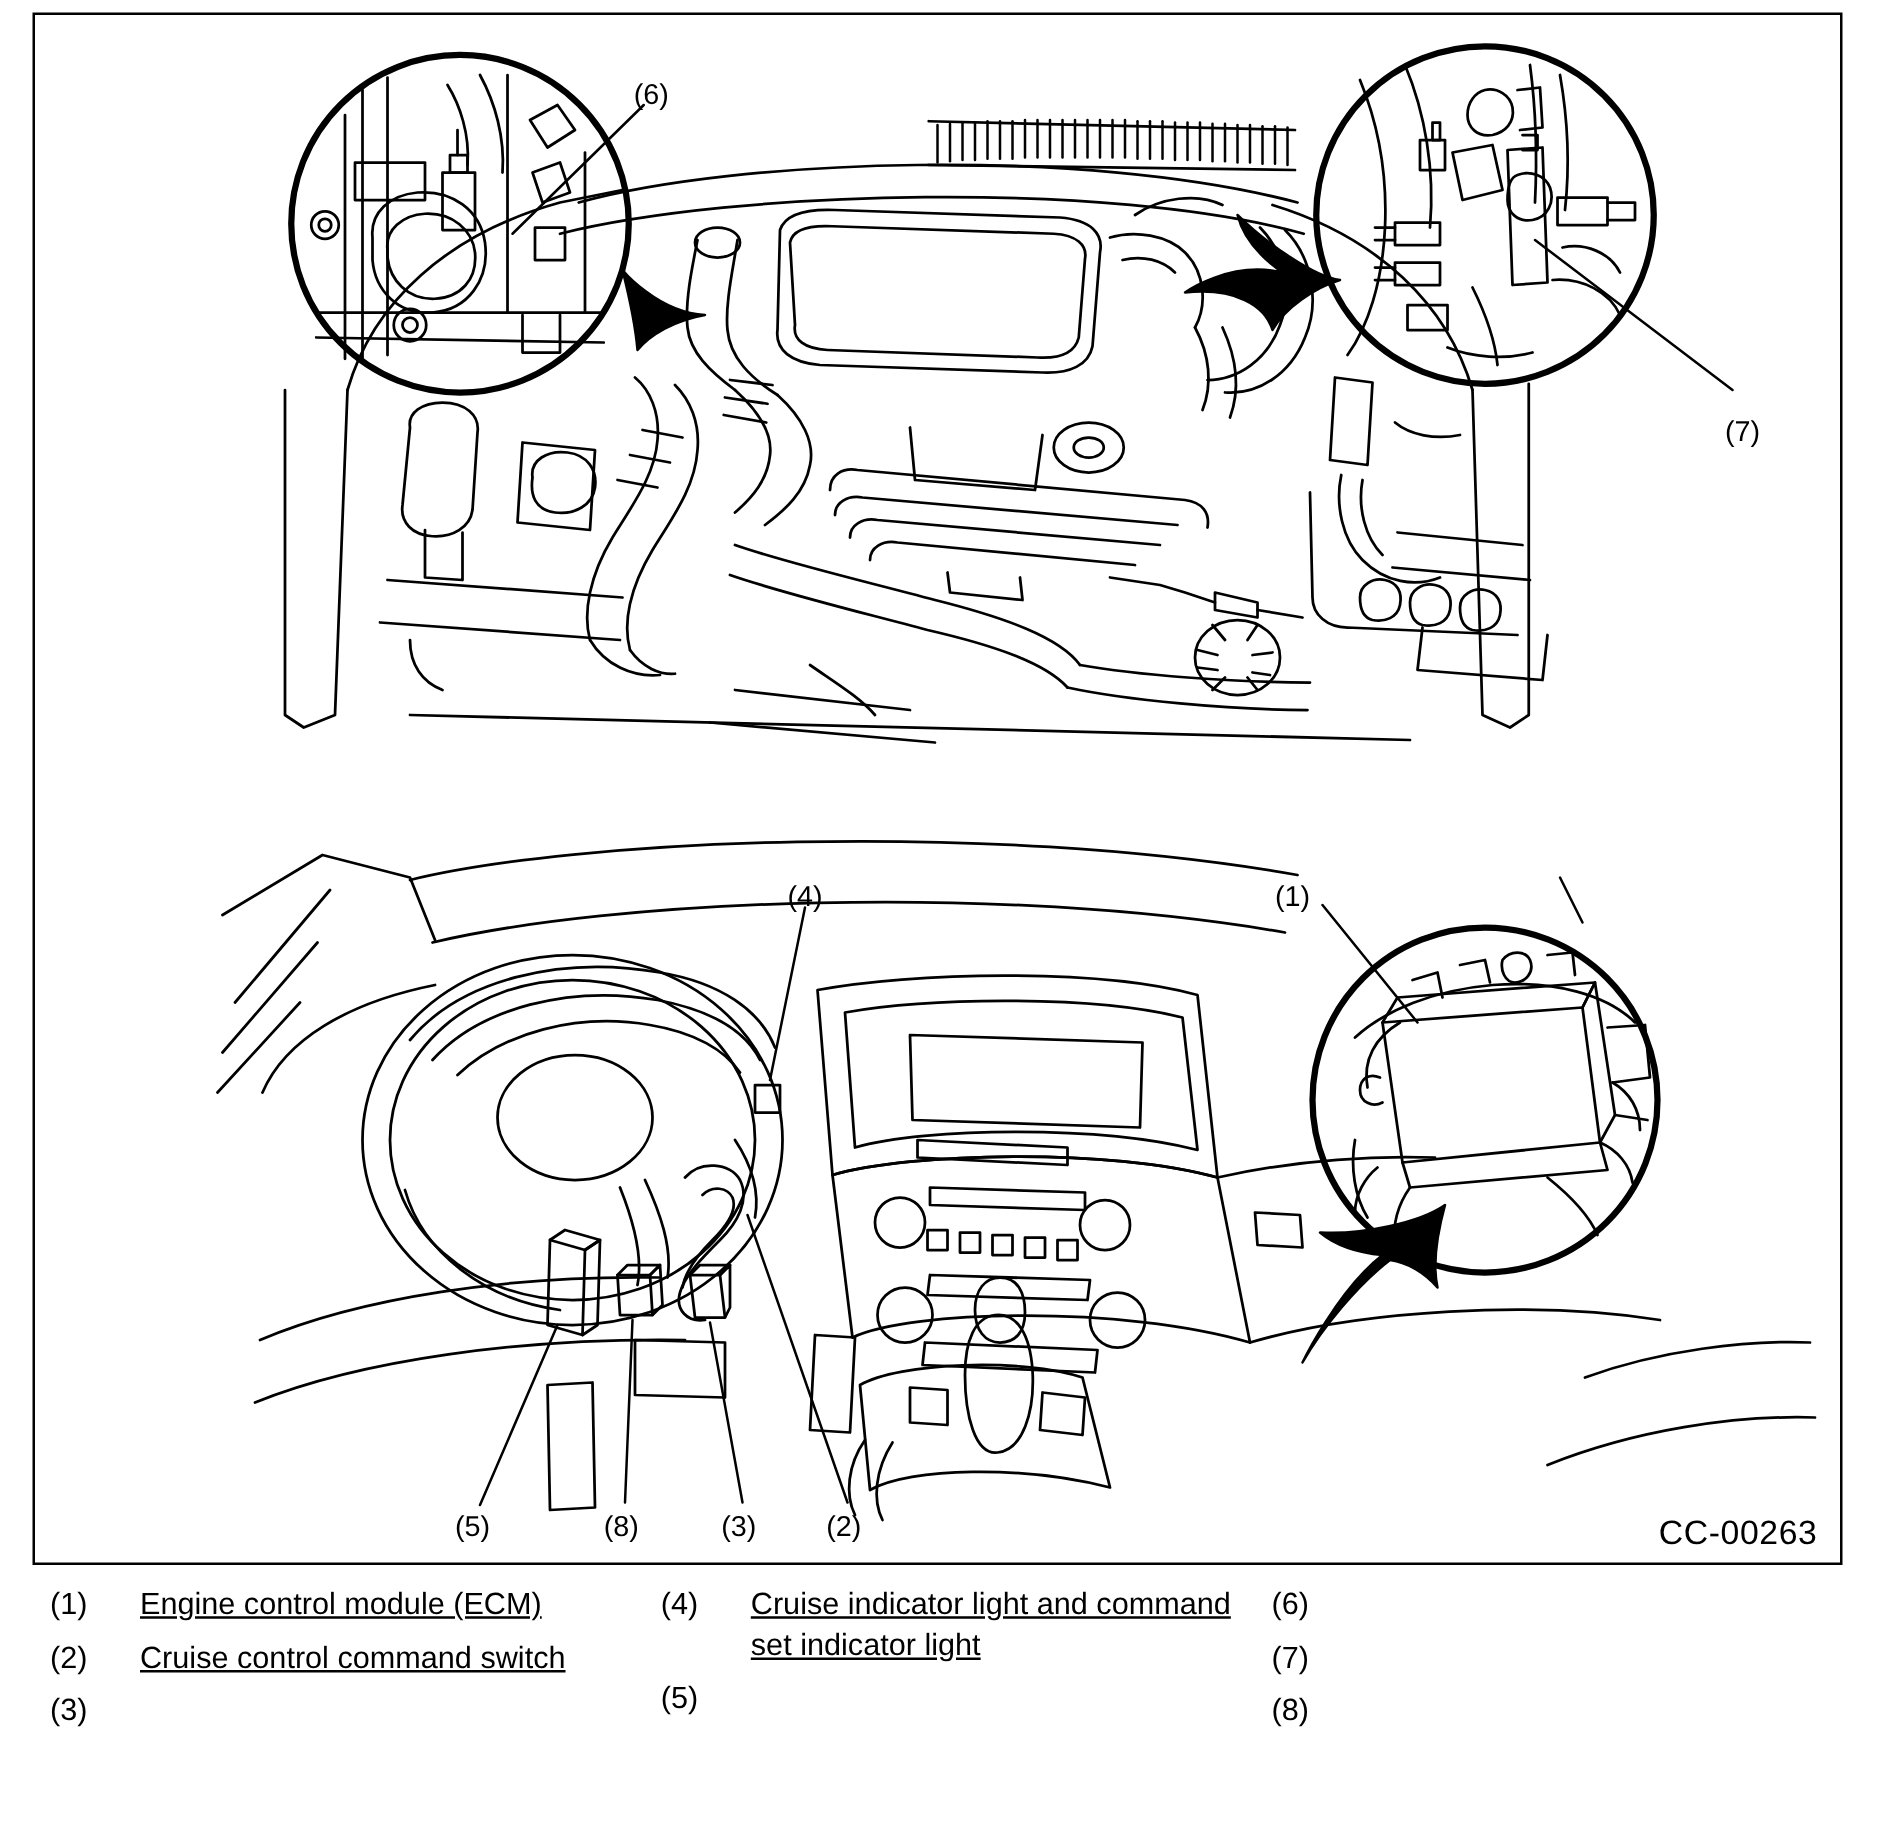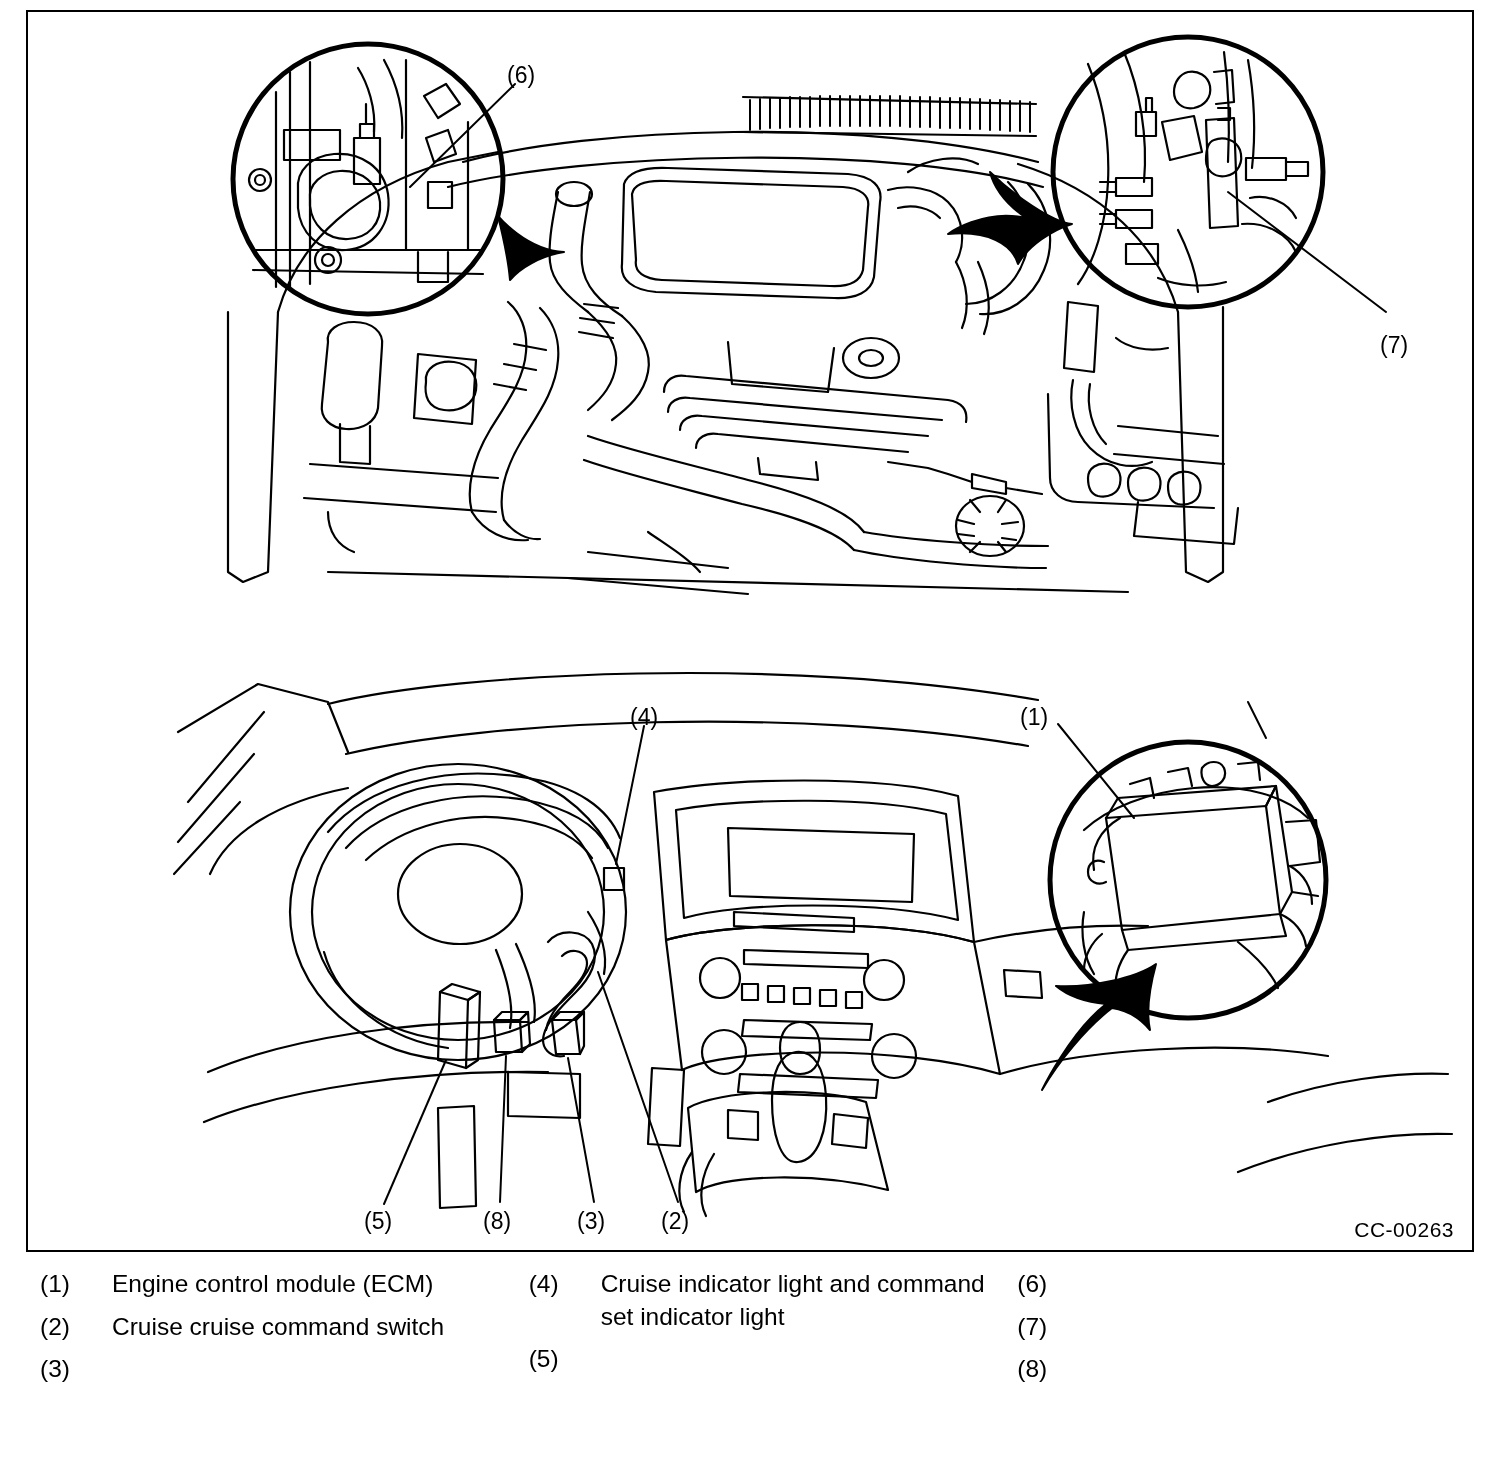--- a/index.html
+++ b/index.html
@@ -26,21 +26,21 @@
   }
   #figure-svg {
     position: absolute;
     left: 0;
     top: 0;
   }
   .fig-id {
     position: absolute;
     right: 18px;
     bottom: 8px;
-    font-size: 21px;
+    font-size: 27px;
     letter-spacing: 0.5px;
   }
   #legend {
     position: absolute;
     left: 26px;
     top: 1268px;
     width: 1460px;
     display: flex;
     flex-direction: row;
     align-items: flex-start;
@@ -58,20 +58,21 @@
     margin-bottom: 10px;
     font-size: 24.5px;
     line-height: 1.33;
   }
   .legend-num {
     width: 72px;
     flex: 0 0 72px;
   }
   .legend-text {
     flex: 1 1 auto;
+    text-decoration: underline;
   }
   .callout-label {
     position: absolute;
     font-size: 23px;
   }
 </style>
 </head>
 <body>
 
 <div id="figure-frame">
@@ -394,21 +395,21 @@
 
 <div id="legend">
 
   <div class="legend-col c1">
     <div class="legend-item">
       <span class="legend-num">(1)</span>
       <span class="legend-text">Engine control module (ECM)</span>
     </div>
     <div class="legend-item">
       <span class="legend-num">(2)</span>
-      <span class="legend-text">Cruise cruise command switch</span>
+      <span class="legend-text">Cruise control command switch</span>
     </div>
     <div class="legend-item">
       <span class="legend-num">(3)</span>
     </div>
   </div>
 
   <div class="legend-col c2">
     <div class="legend-item">
       <span class="legend-num">(4)</span>
       <span class="legend-text">Cruise indicator light and command set indicator light</span>

